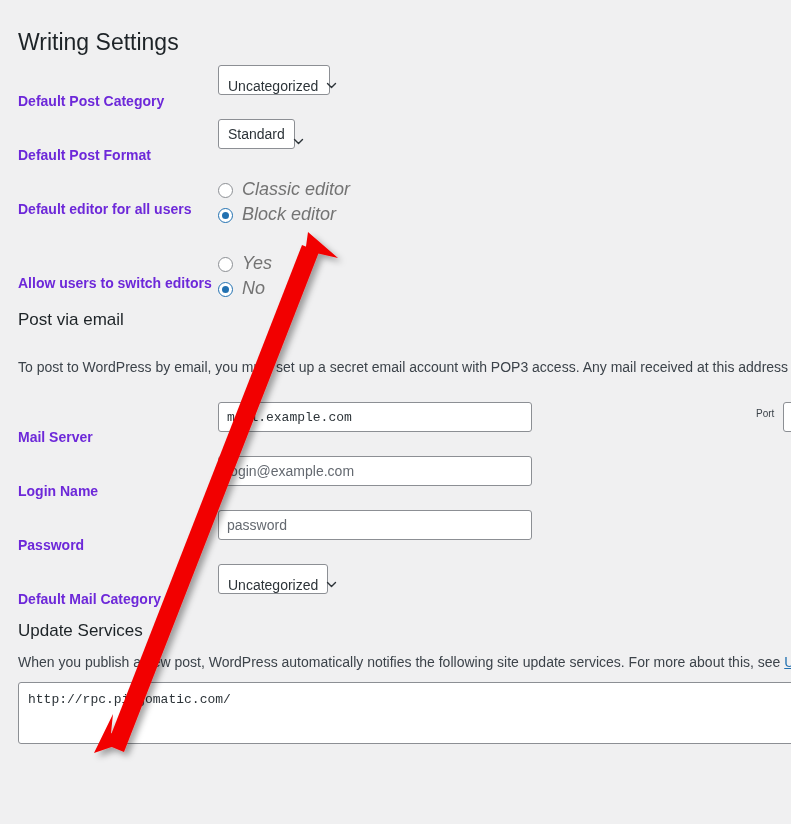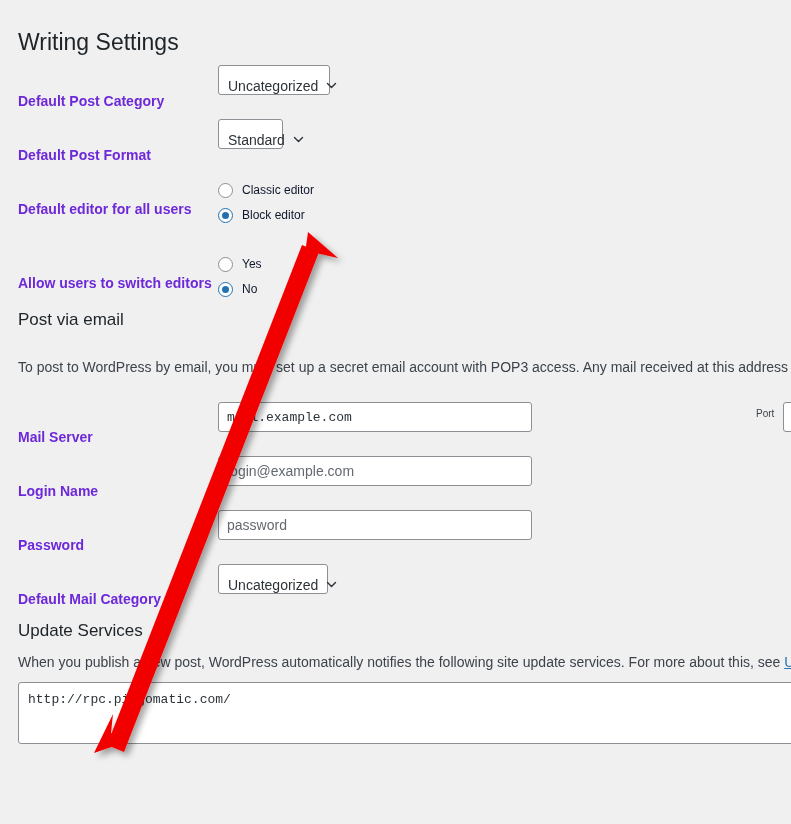--- a/index.html
+++ b/index.html
@@ -75,21 +75,21 @@
   .wp-select .chev {
     margin-left: 8px;
     display: inline-block;
     width: 11px;
     height: 11px;
     position: relative;
     top: -1px;
   }
   .wp-select .chev svg { display:block; }
   .sel-category { width: 112px; }
-  .sel-format { width: 65px; }
+  .sel-format { width: 77px; align-items: flex-end; }
   .sel-mailcat { width: 110px; }
 
   
   .radio-line {
     display: flex;
     align-items: center;
     height: 24px;
     margin-bottom: 1px;
   }
   .radio {
@@ -110,24 +110,25 @@
   .radio.checked::after {
     content: "";
     position: absolute;
     left: 50%; top: 50%;
     width: 7px; height: 7px;
     margin: -3.5px 0 0 -3.5px;
     border-radius: 50%;
     background: #2271b1;
   }
   .radio-label {
-    font-size: 12px;
-    color: #0f172a;
+    font-size: 18px;
+    color: #737373;
     line-height: 1.4;
     white-space: nowrap;
+    font-style: italic;
   }
 
   
   .section-h {
     position: absolute;
     left: 18px;
     font-size: 17px;
     font-weight: 400;
     color: #1d2327;
     white-space: nowrap;

